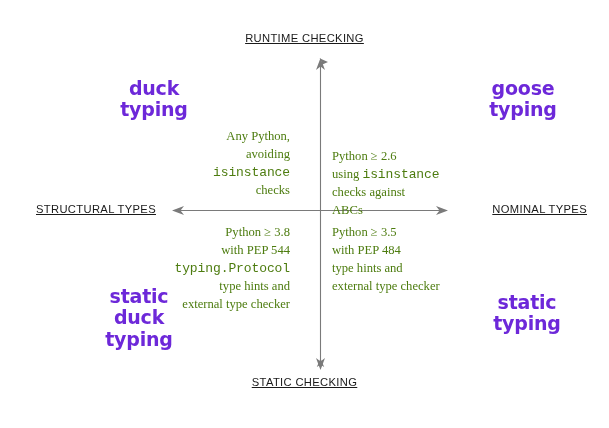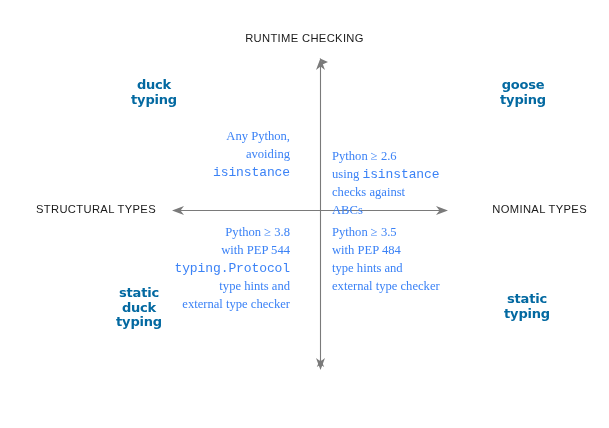--- a/index.html
+++ b/index.html
@@ -32,20 +32,21 @@
   }
 
   
   .axis-label {
     position: absolute;
     font-family: "Liberation Sans", sans-serif;
     font-size: 11.2px;
     letter-spacing: 0.35px;
     color: #1a1a1a;
     white-space: nowrap;
+    text-decoration: underline;
   }
   #label-runtime {
     left: 0; right: 0;
     top: 32px;
     text-align: center;
   }
   #label-static {
     left: 0; right: 0;
     top: 376px;
     text-align: center;
@@ -56,40 +57,40 @@
   }
   #label-nominal {
     right: 22px;
     top: 203px;
     margin-left: 12px;
   }
 
   
   .redname {
     position: absolute;
-    color: #0369a1;
+    color: #6d28d9;
     font-family: "DejaVu Sans", sans-serif;
     font-weight: bold;
-    font-size: 13px;
+    font-size: 19px;
     line-height: 1.12;
     letter-spacing: -0.2px;
     white-space: pre-line;
   }
   #red-duck      { left: 95px;  top: 78px;  width: 118px; text-align: center; }
   #red-goose     { left: 462px; top: 78px;  width: 122px; text-align: center; }
   #red-staticduck{ left: 76px;  top: 286px; width: 126px; text-align: center; }
   #red-static    { left: 466px; top: 292px; width: 122px; text-align: center; }
 
   
   .quad-text {
     position: absolute;
     font-family: "Liberation Serif", serif;
     font-size: 12.6px;
     line-height: 1.42;
-    color: #3b82f6;
+    color: #4d7c0f;
     white-space: nowrap;
   }
   .quad-text .mono {
     font-family: "Liberation Mono", monospace;
     font-size: 13px;
     letter-spacing: -0.1px;
   }
 
   #quad-tl { right: 319px; top: 128px; text-align: right; }
   #quad-tr { left: 332px;  top: 128px; text-align: left; margin-top: 20px; }
@@ -118,20 +119,21 @@
     <path d="M320.5 58 L325 70 L320.5 66.5 L316 70 Z" fill="#7a7a7a"></path>
     <path d="M320.5 370 L325 358 L320.5 361.5 L316 358 Z" fill="#7a7a7a"></path>
 
     <line x1="176" y1="210.5" x2="444" y2="210.5" stroke="#7a7a7a" stroke-width="1.1"></line>
     <path d="M172 210.5 L184 206 L180.5 210.5 L184 215 Z" fill="#7a7a7a"></path>
     <path d="M448 210.5 L436 206 L439.5 210.5 L436 215 Z" fill="#7a7a7a"></path>
   </svg>
 
   <div class="axis-label" id="label-runtime">RUNTIME CHECKING</div>
 
+  <div class="axis-label" id="label-static">STATIC CHECKING</div>
 
   <div class="axis-label" id="label-structural">STRUCTURAL TYPES</div>
 
   <div class="axis-label" id="label-nominal">NOMINAL TYPES</div>
 
   <div class="redname" id="red-duck">duck
 typing</div>
 
   <div class="redname" id="red-goose">goose
 typing</div>
@@ -140,20 +142,21 @@
 duck
 typing</div>
 
   <div class="redname" id="red-static">static
 typing</div>
 
   <div class="quad-text" id="quad-tl">
       <span class="line"><span>Any Python,</span></span>
       <span class="line"><span>avoiding</span></span>
       <span class="line"><span class="mono">isinstance</span></span>
+      <span class="line"><span>checks</span></span>
     </div>
 
   <div class="quad-text" id="quad-tr">
       <span class="line"><span>Python ≥ 2.6</span></span>
       <span class="line"><span>using </span><span class="mono">isinstance</span></span>
       <span class="line"><span>checks against</span></span>
       <span class="line"><span>ABCs</span></span>
     </div>
 
   <div class="quad-text" id="quad-bl">

